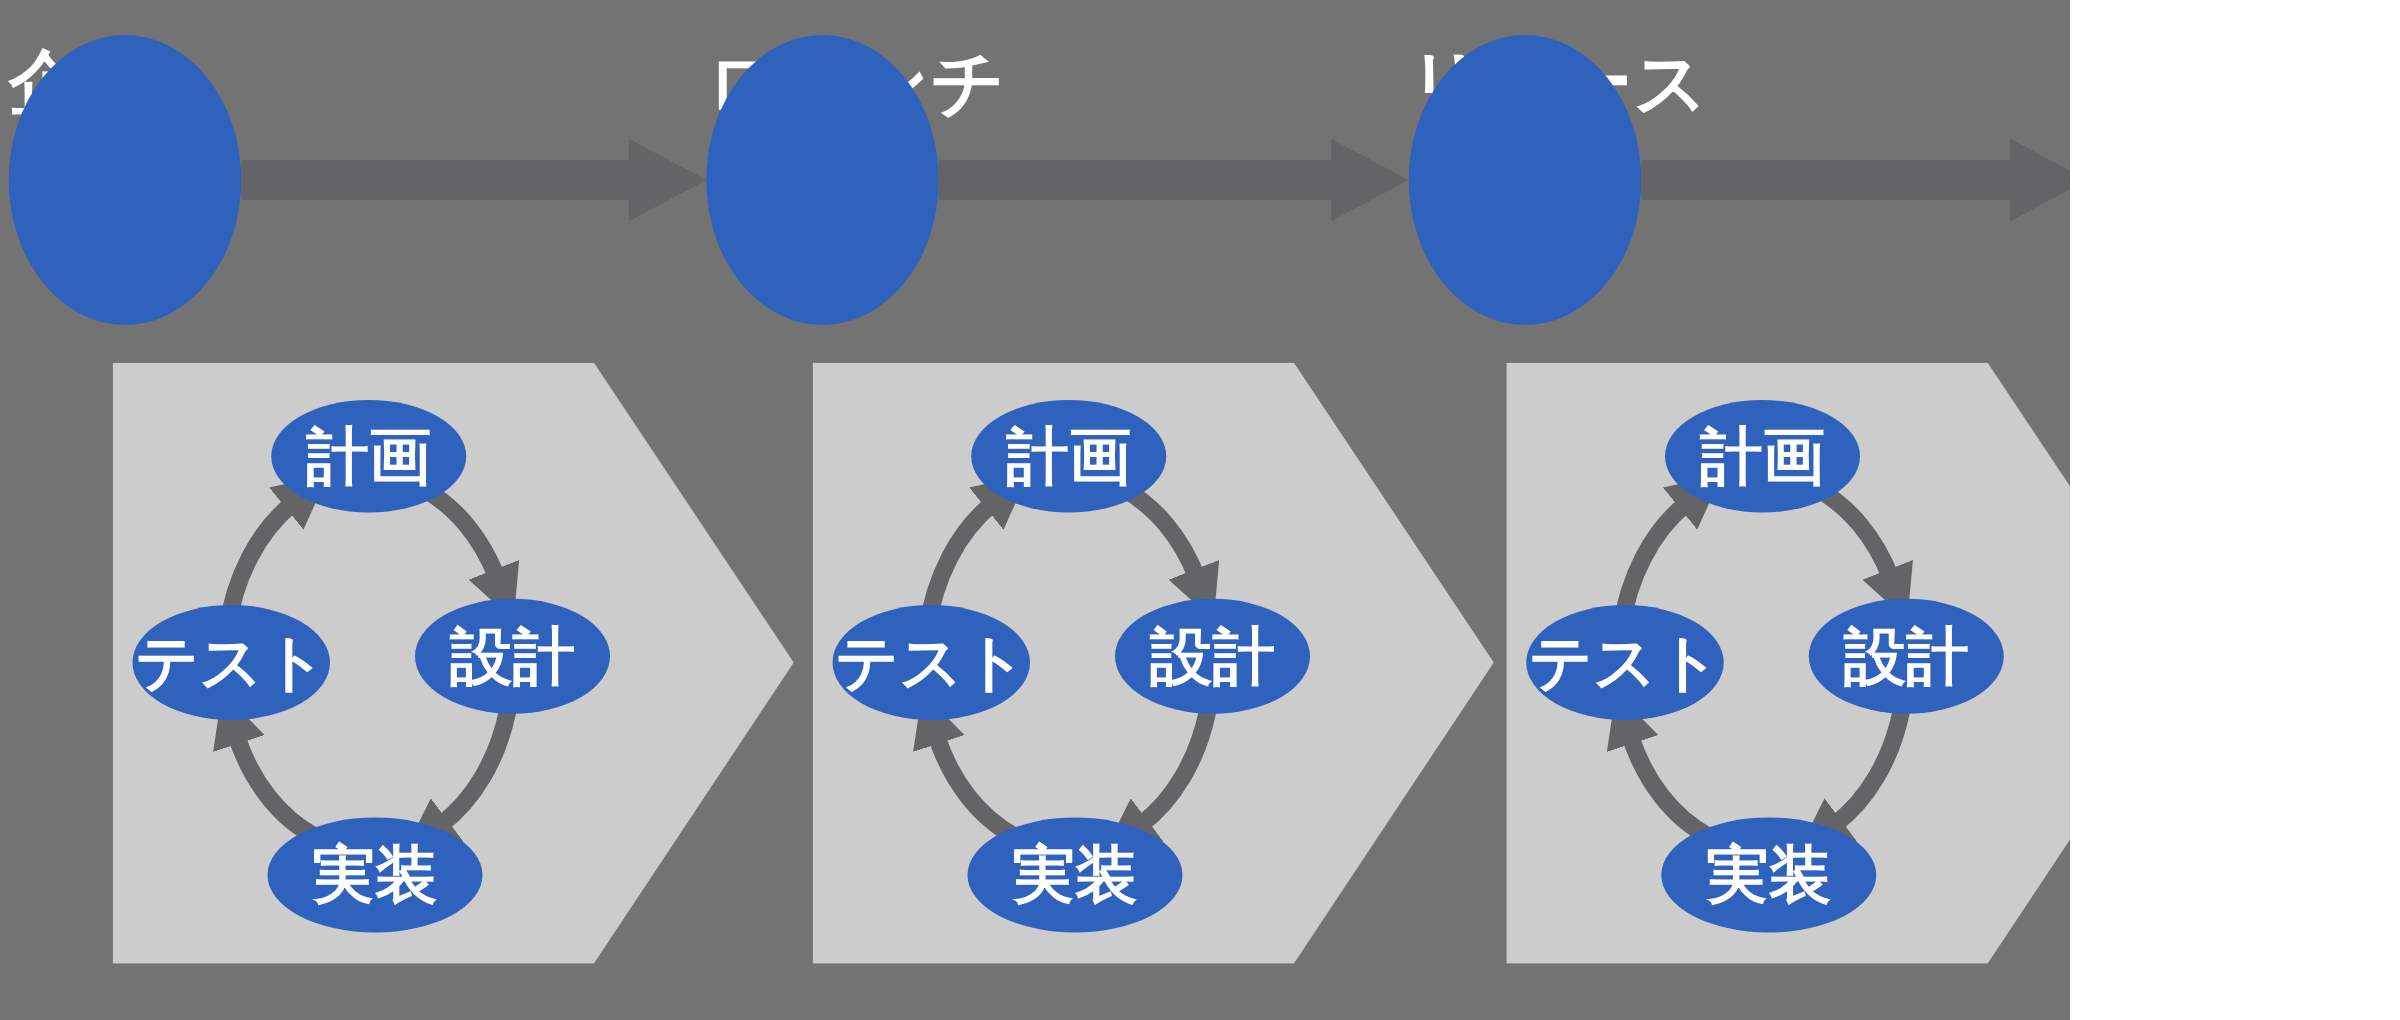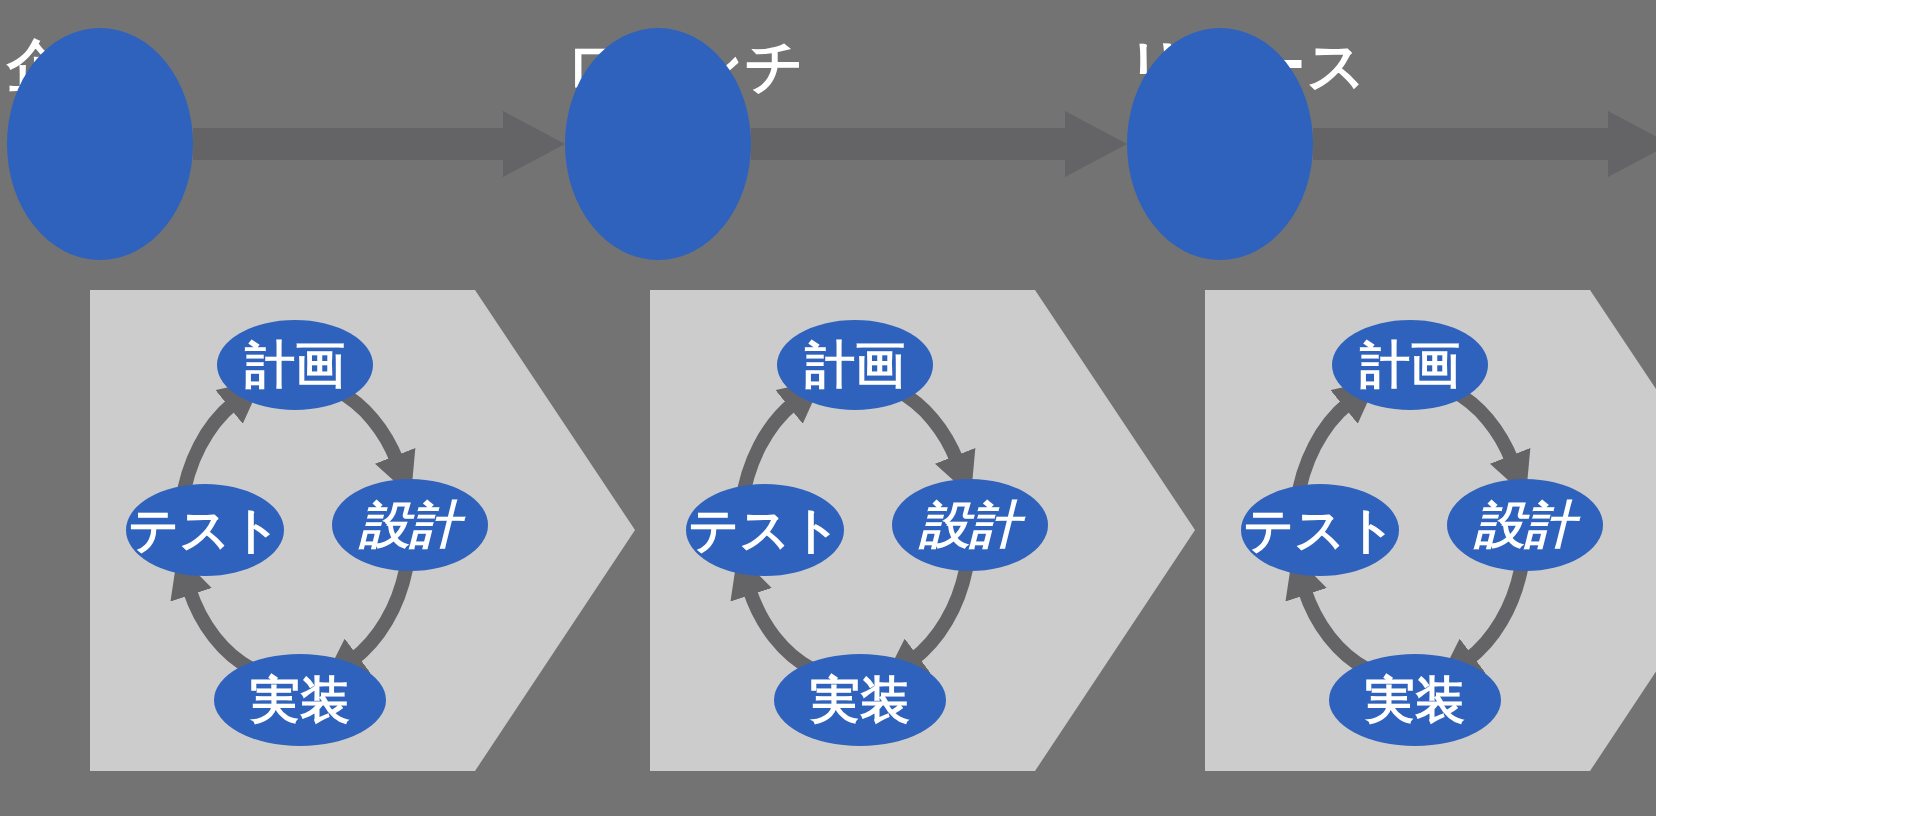--- a/index.html
+++ b/index.html
@@ -80,23 +80,23 @@
     display:flex;align-items:center;justify-content:center;
     z-index:2;
   }
   .node-label{
     color:var(--label-white);
     font-weight:bold;
     font-size:50px;
     white-space:nowrap;
   }
   .node.pos-top{left:127px;top:30px;width:156px;height:90px;}
-  .node.pos-right{left:242px;top:189px;width:156px;height:92px;font-style:italic;}
+  .node.pos-right{left:242px;top:189px;width:156px;height:92px;}
   .node.pos-bottom{left:124px;top:364px;width:172px;height:92px;font-family:Liberation Mono, monospace;}
-  .node.pos-left{left:16px;top:194px;width:158px;height:92px;margin-left:20px;}
+  .node.pos-left{left:16px;top:194px;width:158px;height:92px;}
 </style>
 </head>
 <body>
 
 <svg width="0" height="0" style="position:absolute" aria-hidden="true">
   <defs>
     <marker id="arrowhead" viewBox="0 0 10 10" refX="1.5" refY="5" markerWidth="3.1" markerHeight="3.1" orient="auto">
       <path d="M0,0 L10,5 L0,10 Z" style="fill:var(--arrow-gray)"></path>
     </marker>
   </defs>

